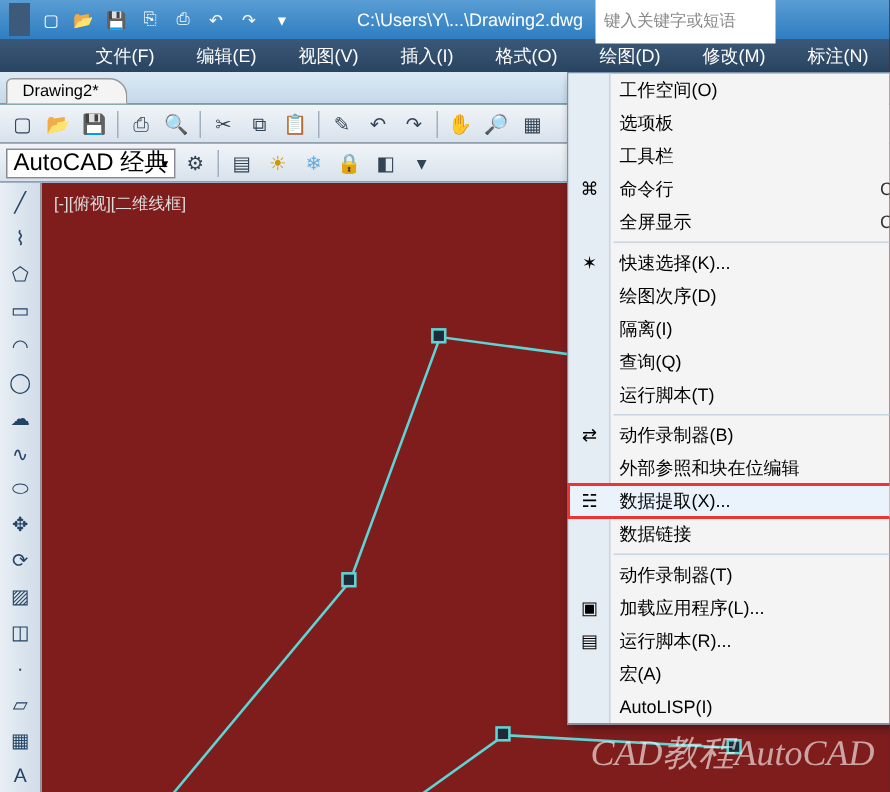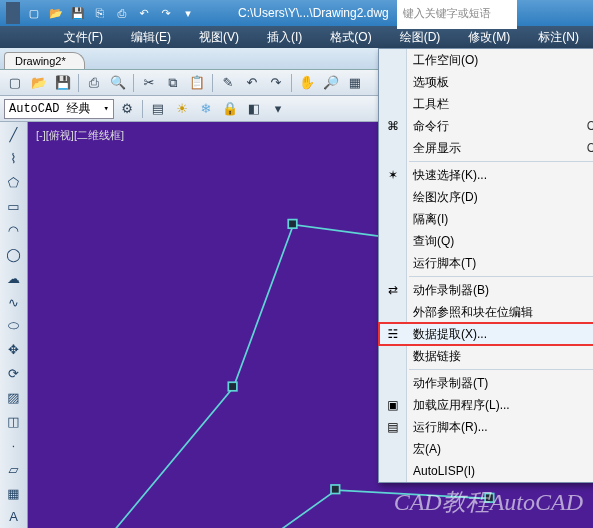--- a/index.html
+++ b/index.html
@@ -15,28 +15,28 @@
 .menubar { height: 22px; background: linear-gradient(#3a5878, #2a4460); display: flex; padding-left: 16px; justify-content: flex-end; }
 .menu-item { padding: 0 14px; color: #fff; font-size: 12px; display: flex; align-items: center; cursor: pointer; }
 .menu-item.active { background: #dceaf5; color: #000; }
 
 .doc-tabs { height: 22px; background: linear-gradient(#dceaf5, #c5d8ea); display: flex; align-items: flex-end; padding-left: 4px; border-bottom: 1px solid #8aa; }
 .doc-tab { background: #f4f4f4; border: 1px solid #999; border-bottom: none; padding: 2px 18px 2px 10px; font-size: 11px; border-radius: 4px 12px 0 0; position: relative; }
 
 .toolbar-row { height: 26px; background: linear-gradient(#f0f4f8, #d8e2ec); border-bottom: 1px solid #a0b0c0; display: flex; align-items: center; padding: 0 4px; gap: 2px; }
 .tbtn { width: 22px; height: 22px; display: flex; align-items: center; justify-content: center; font-size: 13px; color: #345; border: 1px solid transparent; }
 .sep { width: 1px; height: 18px; background: #a0b0c0; margin: 0 2px; }
-.ws-combo { height: 20px; border: 1px solid #889; background: #fff; font-size: 12px; padding: 0 4px; display: flex; align-items: center; min-width: 110px; position: relative; font-family: Liberation Mono, monospace; }
+.ws-combo { height: 20px; border: 1px solid #889; background: #fff; font-size: 16px; padding: 0 4px; display: flex; align-items: center; min-width: 110px; position: relative; }
 .ws-combo::after { content: "▾"; position: absolute; right: 4px; font-size: 9px; }
 
 .main { display: flex; height: calc(528px - 26px - 22px - 22px - 26px - 26px); }
 .left-tools { width: 28px; background: linear-gradient(90deg,#e8eef4,#d0dce8); border-right: 1px solid #999; display: flex; flex-direction: column; align-items: center; padding-top: 2px; gap: 2px; }
 .lt { width: 22px; height: 22px; font-size: 13px; display: flex; align-items: center; justify-content: center; color: #246; }
 
-.canvas { flex: 1; background: #4c1d95; position: relative; overflow: hidden; }
+.canvas { flex: 1; background: #7f1d1d; position: relative; overflow: hidden; }
 .view-label { position: absolute; top: 6px; left: 8px; color: #ddd; font-size: 11px; }
 svg.drawing { position: absolute; inset: 0; }
 
 .dropdown { position: absolute; top: 48px; left: 334px; width: 256px; background: #f4f4f4; border: 1px solid #7a92ab; box-shadow: 2px 3px 6px rgba(0,0,0,.4); font-size: 12px; margin-left: 44px; }
 .dd-iconcol { position: absolute; left: 0; top: 0; bottom: 0; width: 28px; background: #e4ecf4; border-right: 1px solid #c8d4e0; }
 .dd-item { position: relative; display: flex; align-items: center; height: 22px; padding-left: 34px; padding-right: 18px; }
 .dd-sub::after { content: "▸"; position: absolute; right: 6px; font-size: 10px; color: #333; }
 .dd-sep { height: 1px; background: #c8d4e0; margin: 2px 0 2px 30px; }
 .dd-shortcut { position: absolute; right: 14px; color: #333; }
 .dd-icon { position: absolute; left: 4px; width: 20px; text-align: center; font-size: 12px; }

